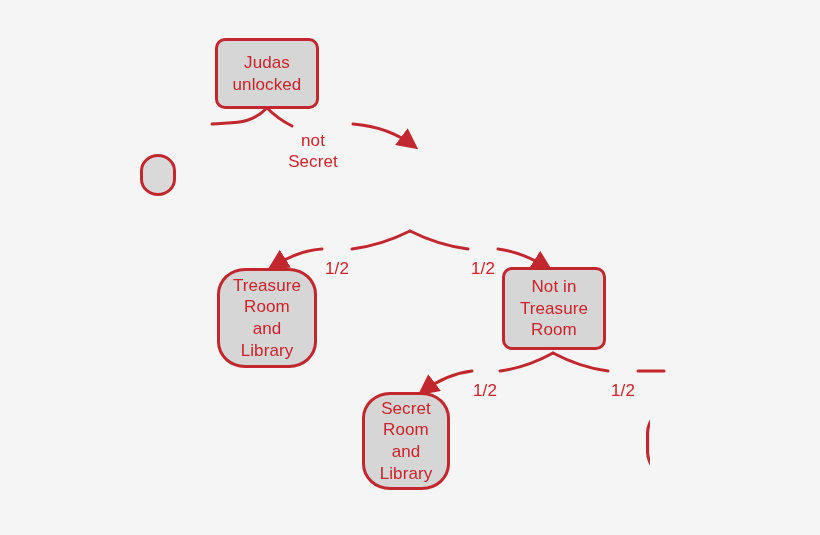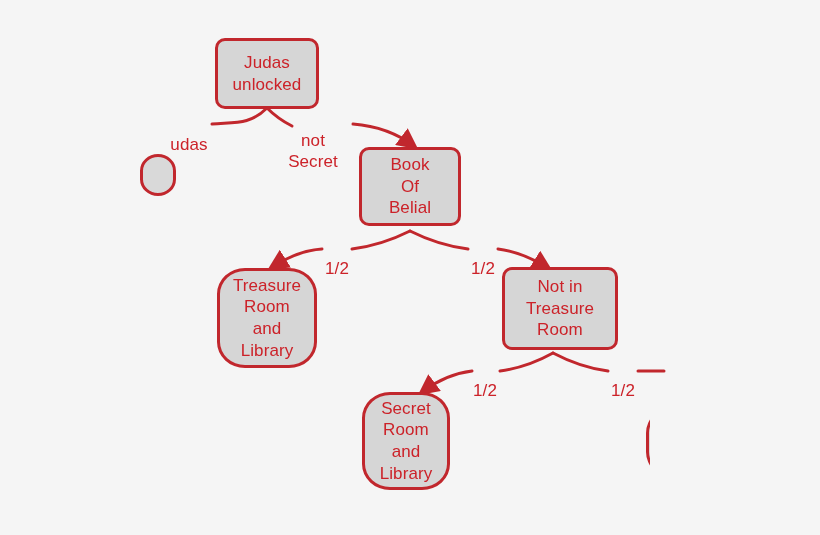--- a/index.html
+++ b/index.html
@@ -97,49 +97,41 @@
 
   <div class="clip-arc" style="left:140px; top:154px; width:36px; height:42px;"></div>
 
   <div class="clip-arc" style="left:646px; top:407px; width:56px; height:71px; clip-path: inset(0 52px 0 0);"></div>
 
   <div class="node-box r-small" style="left:215px; top:38px; width:104px; height:71px;">
     <span>Judas
 unlocked</span>
   </div>
 
-  <div class="node-box r-small" style="left:359px; top:147px; width:102px; height:79px;">
-    <span>Book
-Of
-Belial</span>
-  </div>
 
   <div class="node-box r-big" style="left:217px; top:268px; width:100px; height:100px;">
     <span>Treasure
 Room
 and
 Library</span>
   </div>
 
-  <div class="node-box r-small" style="left:502px; top:267px; width:116px; height:83px;">
+  <div class="node-box r-small" style="left:502px; top:267px; width:104px; height:83px;">
     <span>Not in
 Treasure
 Room</span>
   </div>
 
   <div class="node-box r-big" style="left:362px; top:392px; width:88px; height:98px;">
     <span>Secret
 Room
 and
 Library</span>
   </div>
 
-  <div class="edge-label" style="left:164px; top:115px; width:50px;">
-    <span>udas</span>
-  </div>
 
   <div class="edge-label" style="left:282px; top:111px; width:62px;">
     <span>not
 Secret</span>
   </div>
 
   <div class="edge-label" style="left:322px; top:239px; width:30px;">
     <span>1/2</span>
   </div>
 

